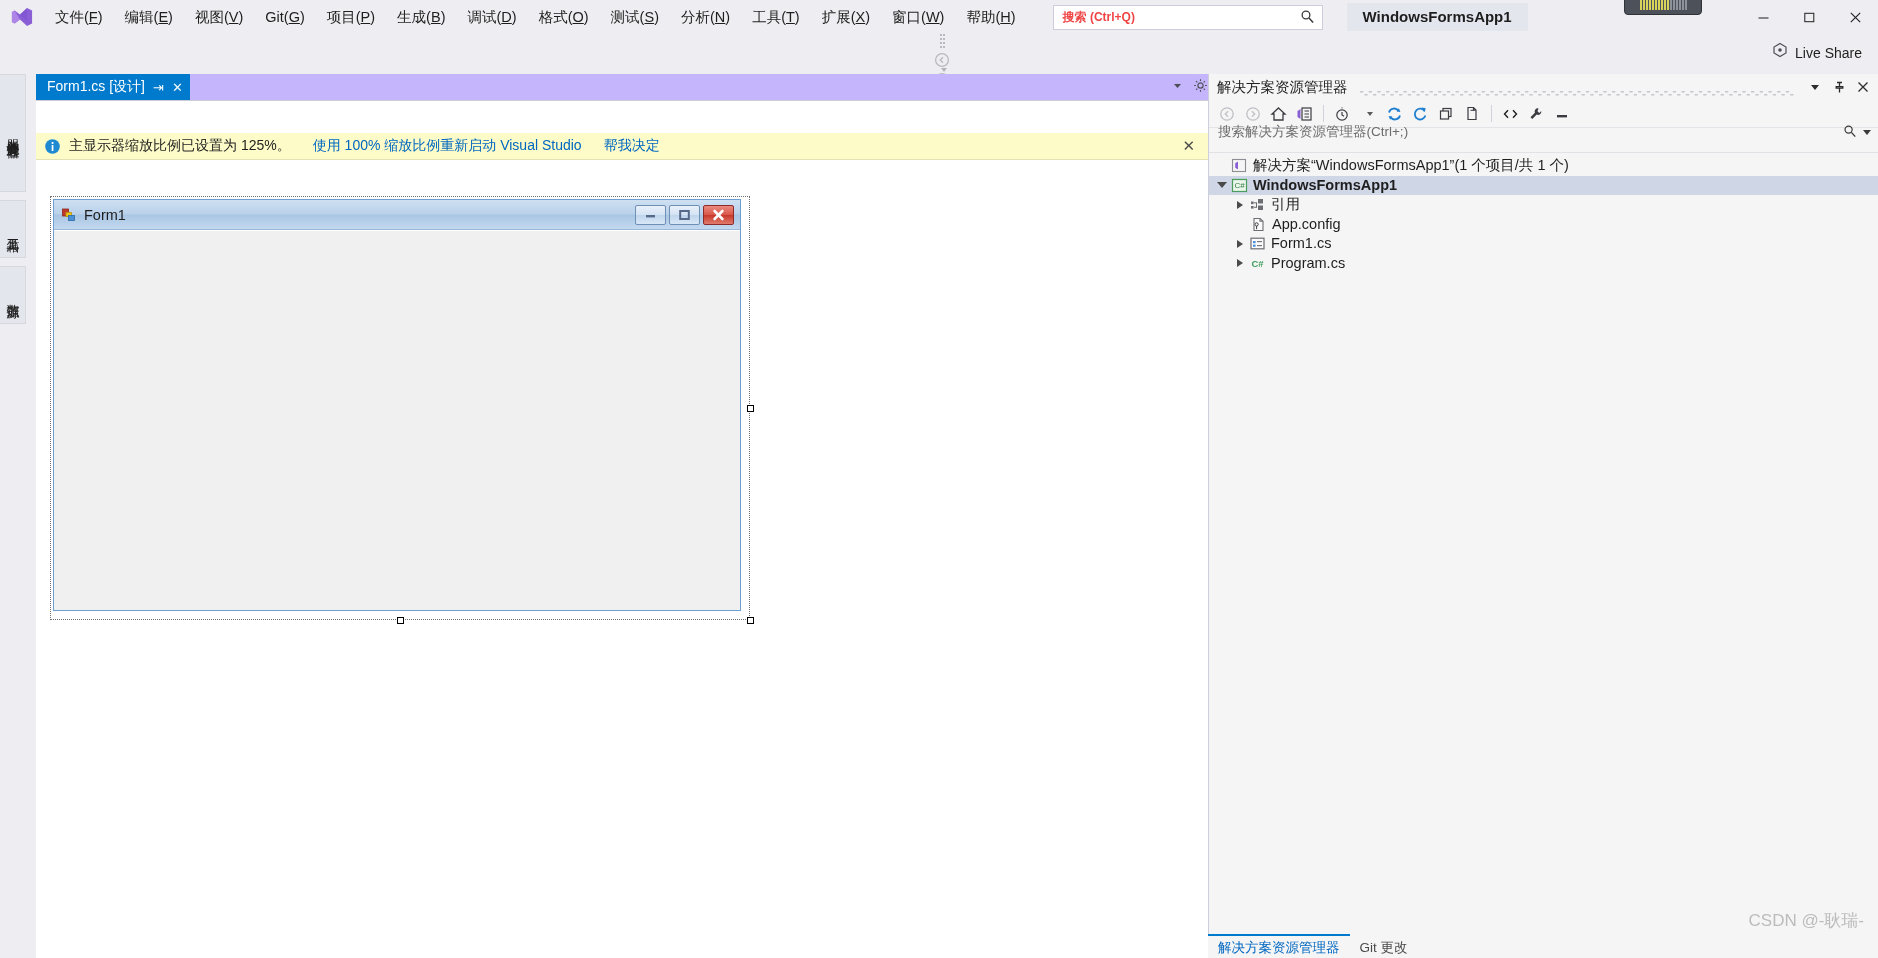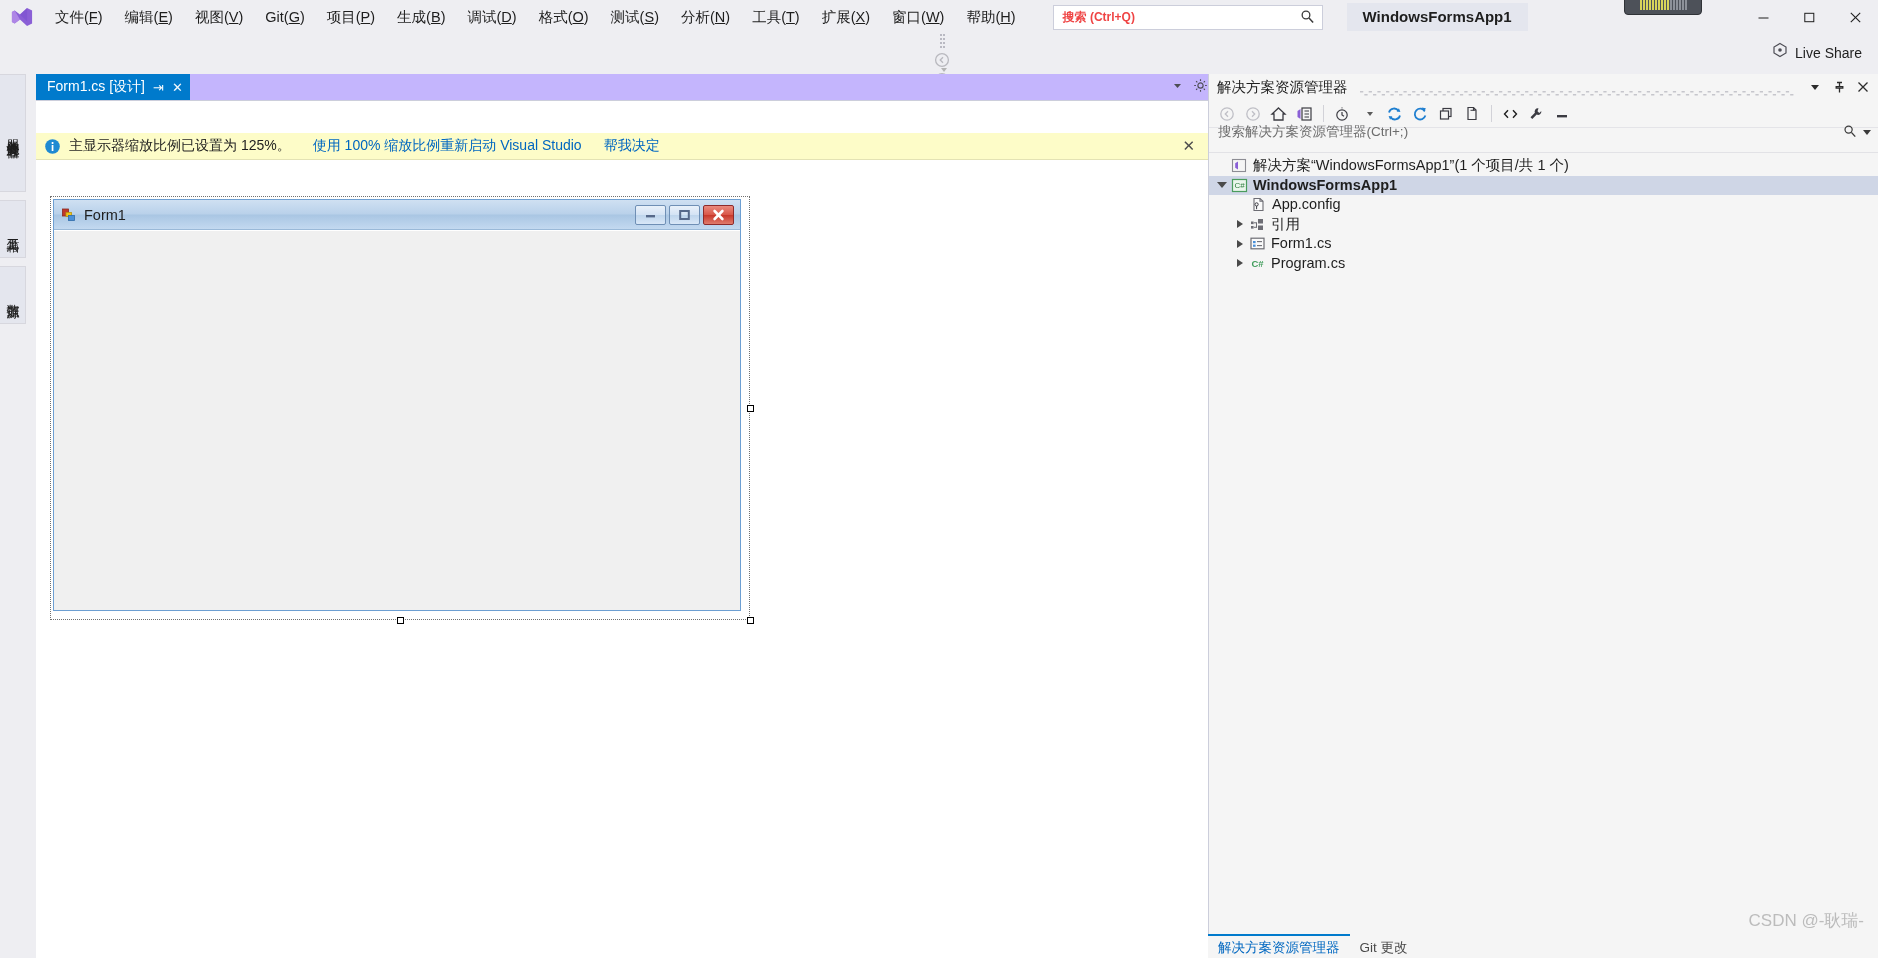--- a/index.html
+++ b/index.html
@@ -906,48 +906,48 @@
         <span class="tico">
           <svg width="17" height="15" viewBox="0 0 17 15">
             <rect x="1.5" y="1.5" width="14" height="12" fill="#eaf6ec" stroke="#4a9c5d" stroke-width="1.2"></rect>
             <text x="8.5" y="10.4" font-size="8" font-family="Liberation Sans, sans-serif" fill="#2e7d3e" text-anchor="middle">C#</text>
           </svg>
         </span>
         <span class="tlbl bold">WindowsFormsApp1</span>
       </div>
 
 
-      <div class="trow ind3">
-        <span class="tico">
-          <svg width="16" height="15" viewBox="0 0 16 15">
-            <path d="M4 1.5h6L13 4.3v9.2H4z" fill="#fafafa" stroke="#6d6d74" stroke-width="1.1"></path>
-            <path d="M10 1.5v2.8h3" fill="none" stroke="#6d6d74" stroke-width="1.1"></path>
-            <circle cx="6.6" cy="7.4" r="1.6" fill="none" stroke="#3b3b42" stroke-width="1"></circle>
-            <path d="M6.6 9v3.2" stroke="#3b3b42" stroke-width="1"></path>
-          </svg>
-        </span>
-        <span class="tlbl">App.config</span>
-      </div>
-
       <div class="trow ind2">
         <span class="twist">
             <span class="tri-r"></span>
           </span>
         <span class="tico">
           <svg width="16" height="15" viewBox="0 0 16 15">
             <rect x="9" y="2" width="5" height="4.5" fill="#6d6d74"></rect>
             <rect x="2" y="4.5" width="2.6" height="2.6" fill="#6d6d74"></rect>
             <rect x="2" y="9" width="2.6" height="2.6" fill="#6d6d74"></rect>
             <rect x="9" y="8.5" width="5" height="4.5" fill="#6d6d74"></rect>
             <path d="M5 5.8h3M5 10.3h3M7.5 5.8v4.5" stroke="#6d6d74" stroke-width="1"></path>
           </svg>
         </span>
         <span class="tlbl">引用</span>
       </div>
 
+      <div class="trow ind3">
+        <span class="tico">
+          <svg width="16" height="15" viewBox="0 0 16 15">
+            <path d="M4 1.5h6L13 4.3v9.2H4z" fill="#fafafa" stroke="#6d6d74" stroke-width="1.1"></path>
+            <path d="M10 1.5v2.8h3" fill="none" stroke="#6d6d74" stroke-width="1.1"></path>
+            <circle cx="6.6" cy="7.4" r="1.6" fill="none" stroke="#3b3b42" stroke-width="1"></circle>
+            <path d="M6.6 9v3.2" stroke="#3b3b42" stroke-width="1"></path>
+          </svg>
+        </span>
+        <span class="tlbl">App.config</span>
+      </div>
+
       <div class="trow ind2">
         <span class="twist">
             <span class="tri-r"></span>
           </span>
         <span class="tico">
           <svg width="17" height="15" viewBox="0 0 17 15">
             <rect x="2" y="2.2" width="13" height="10.6" fill="#fafafa" stroke="#6d6d74" stroke-width="1.2"></rect>
             <rect x="4" y="5" width="2.6" height="2.2" fill="#4a90d9"></rect>
             <line x1="8" y1="5.6" x2="13" y2="5.6" stroke="#6d6d74" stroke-width="1.1"></line>
             <rect x="4" y="8.6" width="2.6" height="2.2" fill="#4a90d9"></rect>

